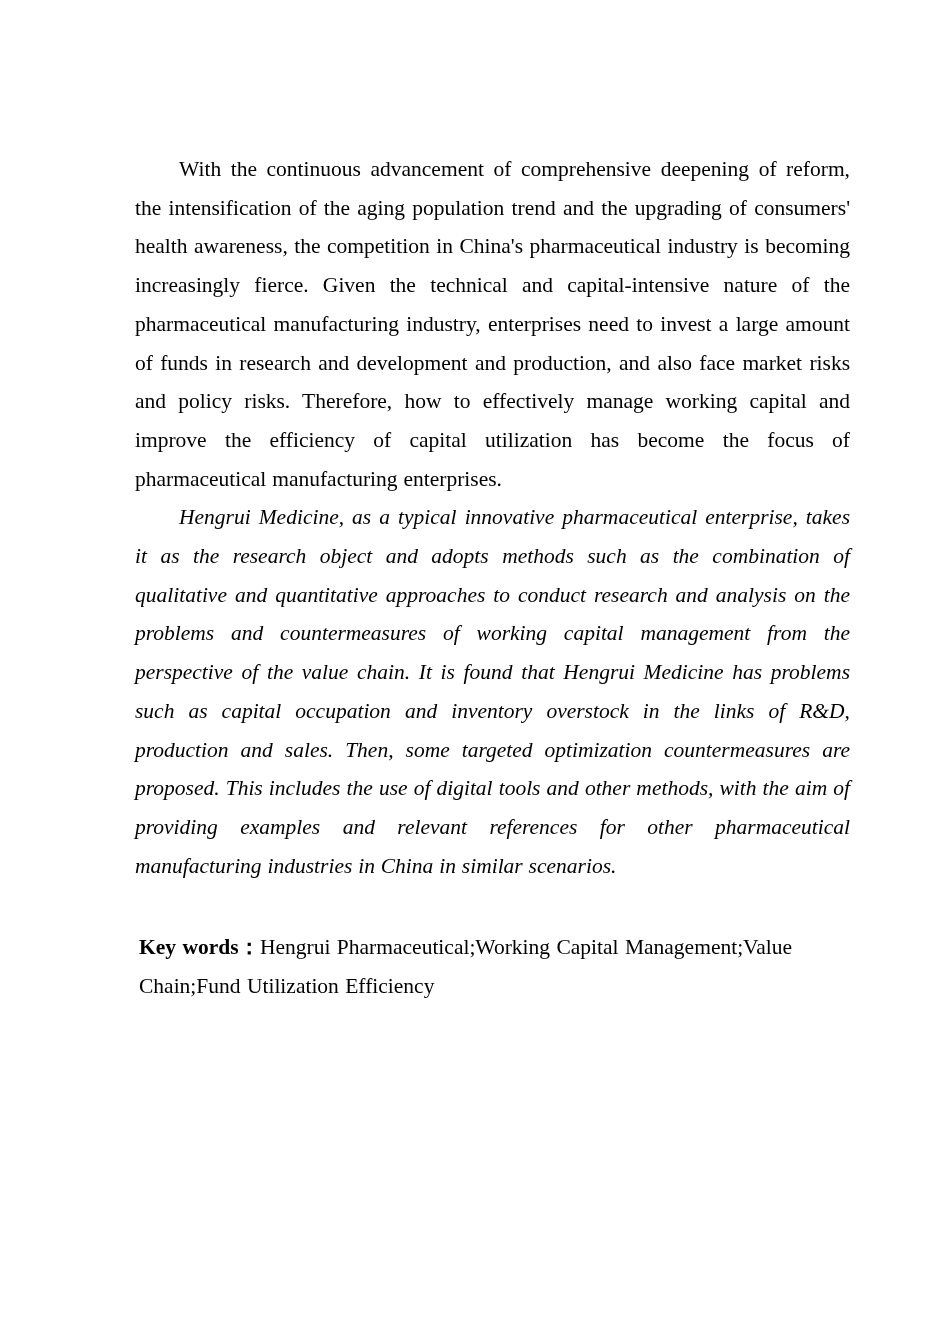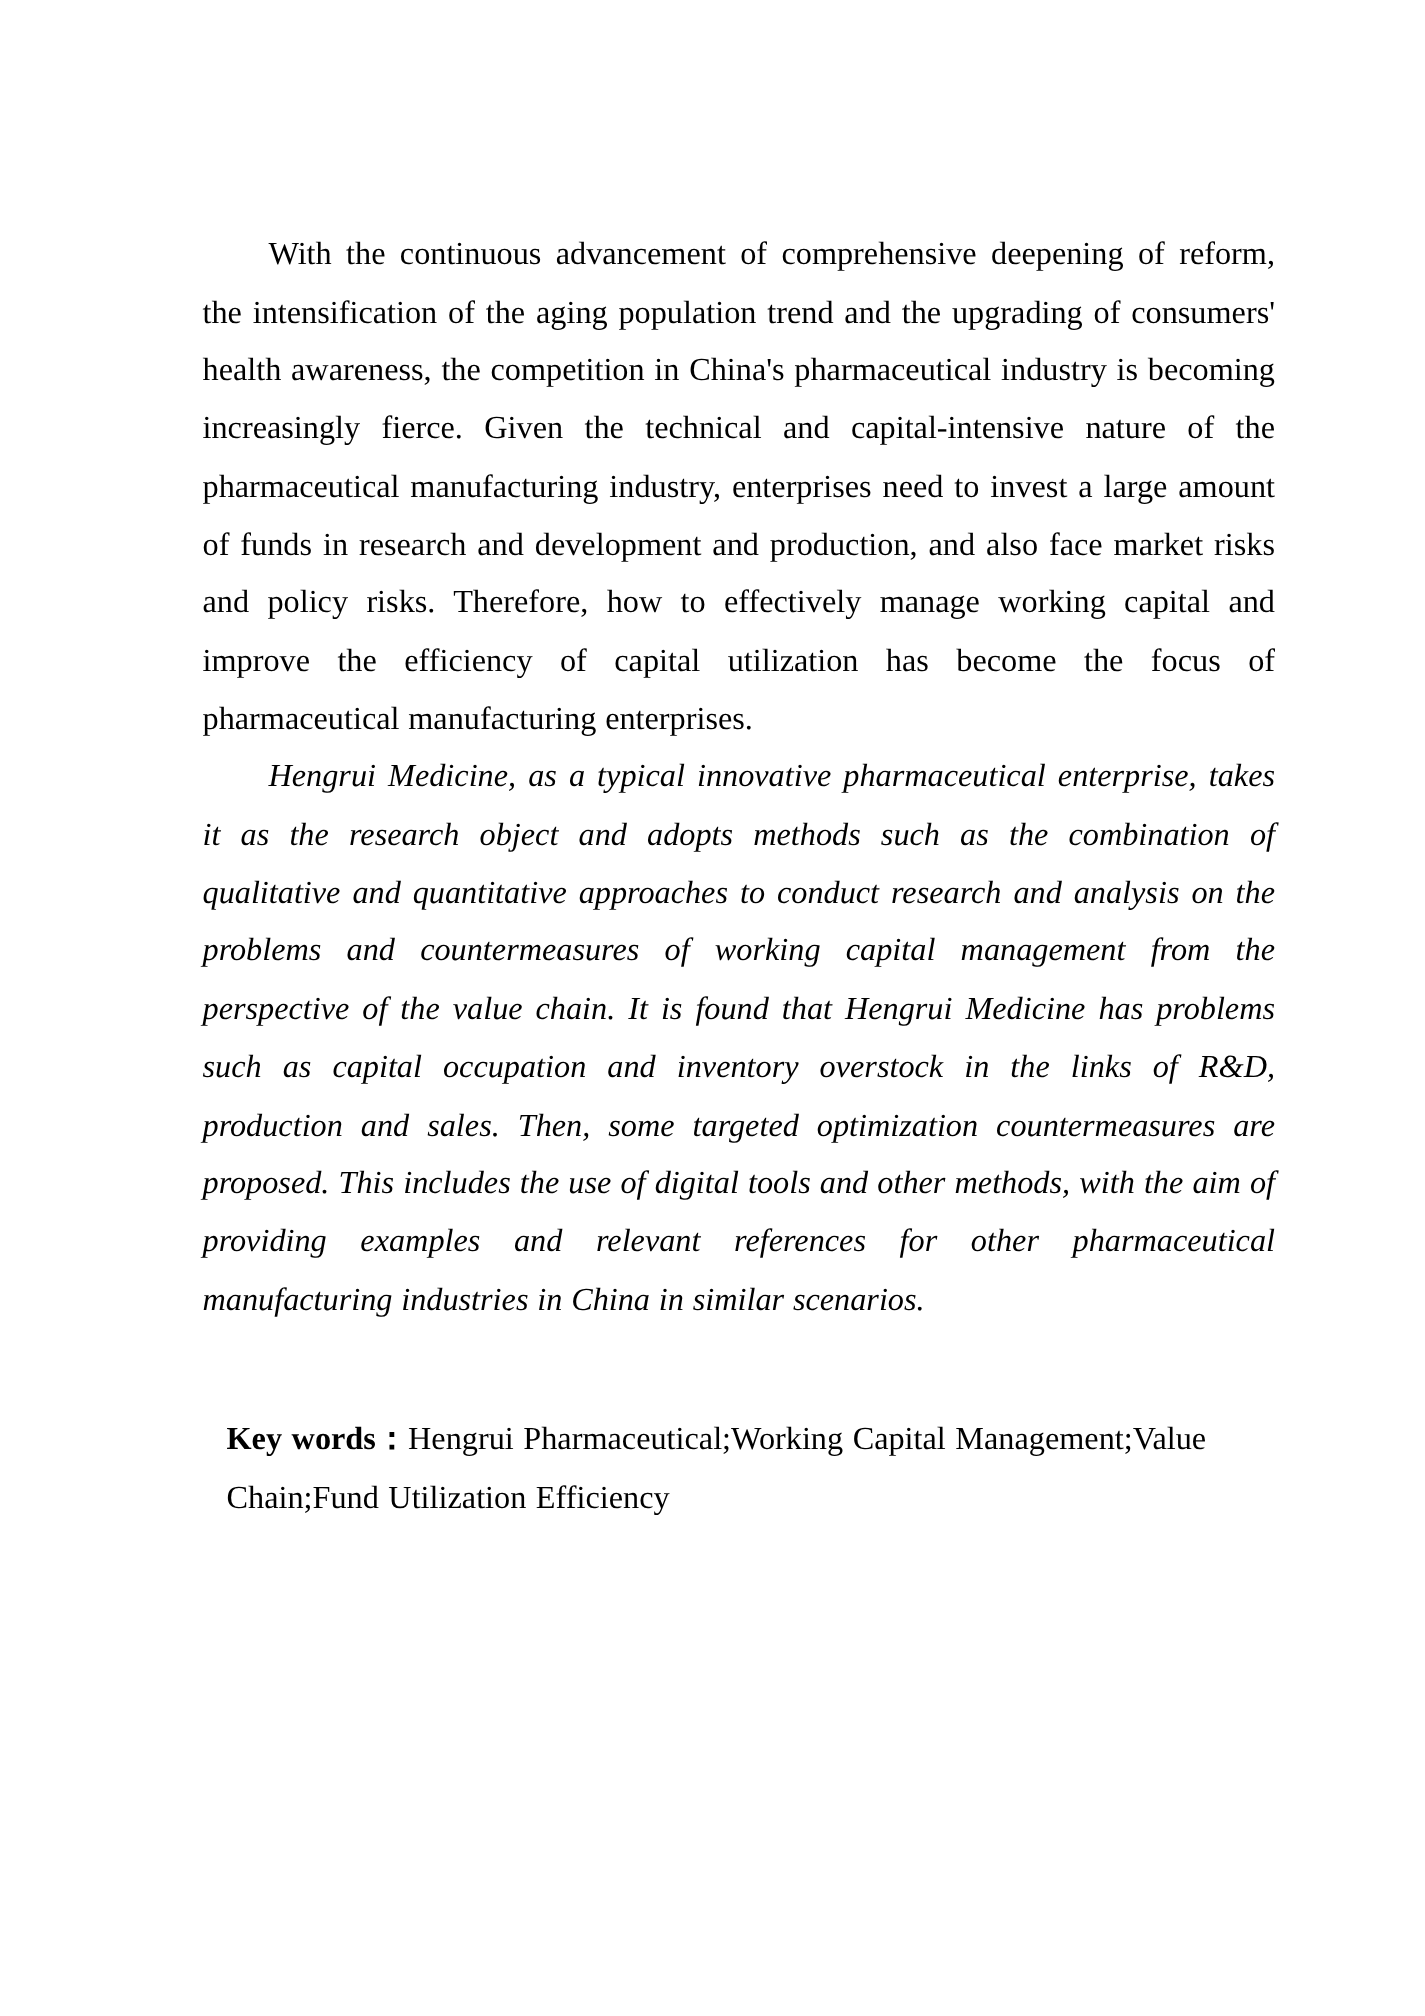--- a/index.html
+++ b/index.html
@@ -41,21 +41,21 @@
   .para.last-line-natural {
     text-align-last: left;
     font-style: italic;
   }
   .spacer-line {
     height: 38.7px;
     line-height: 38.7px;
     font-size: 21.5px;
   }
   .keywords {
-    margin: 16px;
+    margin: 4px;
     font-size: 21.5px;
     line-height: 38.7px;
     text-align: left;
     text-indent: 0;
     word-spacing: 1px;
   }
   .kw-label {
     font-weight: bold;
   }
   .kw-value {

